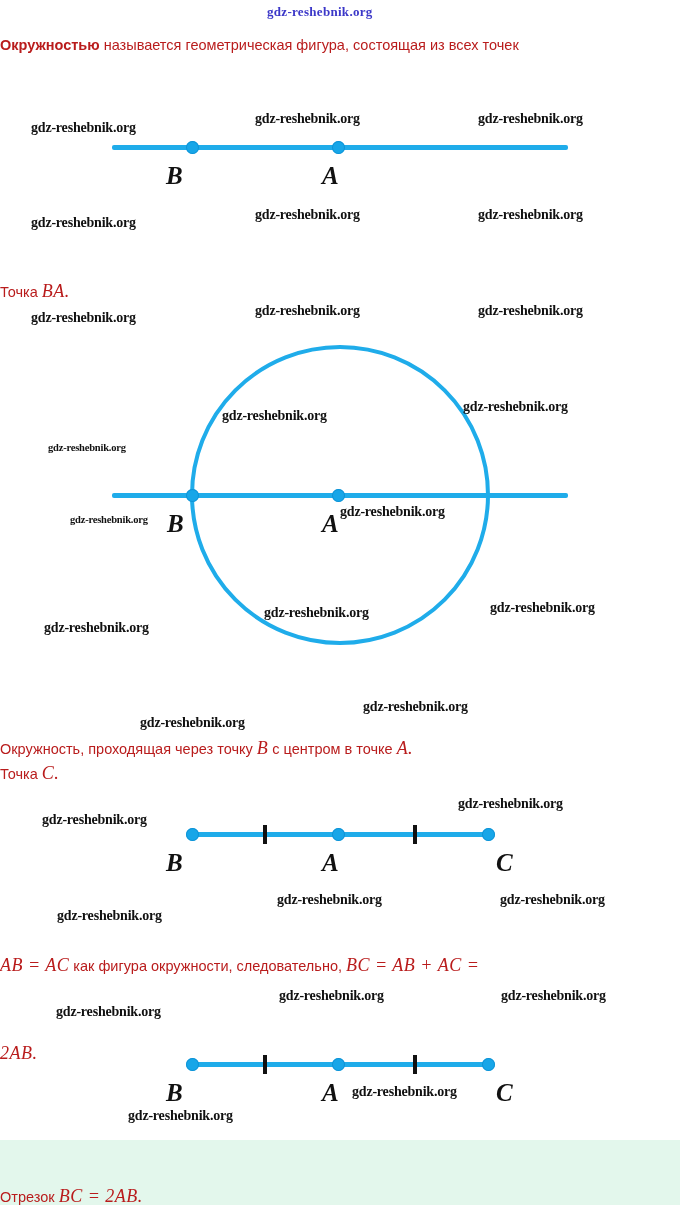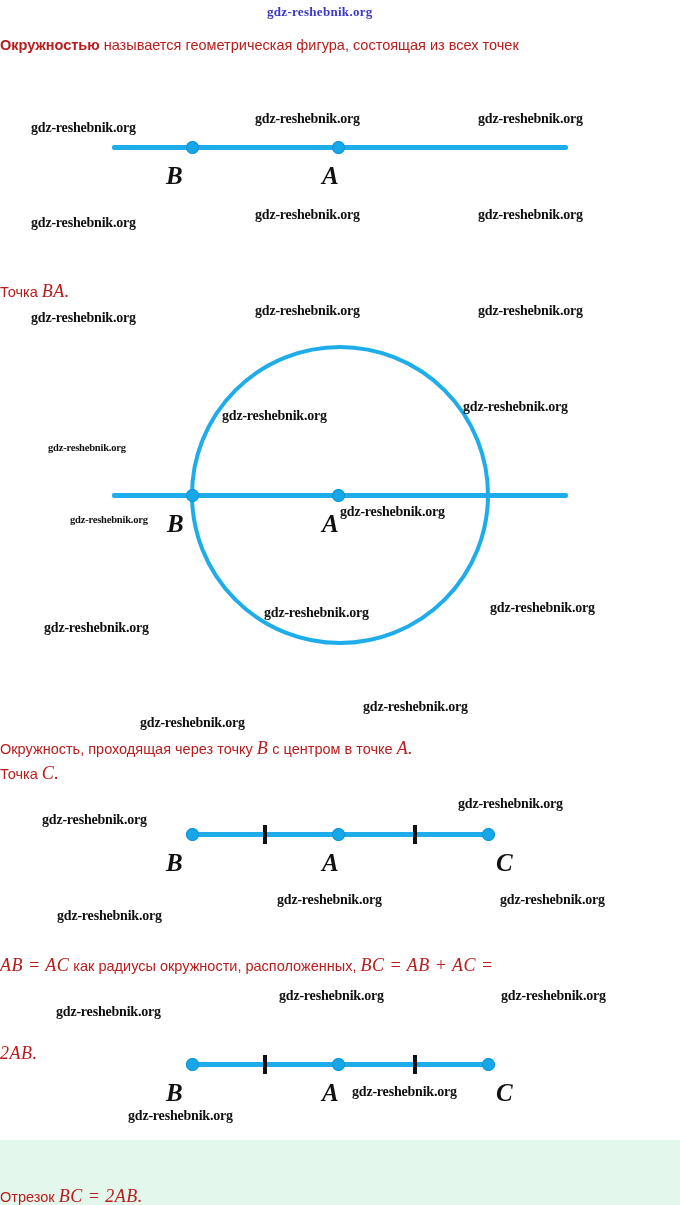--- a/index.html
+++ b/index.html
@@ -153,21 +153,21 @@
     <div class="dot" style="left:332px; top:828px;"></div>
     <div class="dot" style="left:482px; top:828px;"></div>
     <div class="tick" style="left:263px; top:825px;"></div>
     <div class="tick" style="left:413px; top:825px;"></div>
     <div class="ptlabel" style="left:166px; top:850px;">B</div>
     <div class="ptlabel" style="left:322px; top:850px;">A</div>
     <div class="ptlabel" style="left:496px; top:850px;">C</div>
   </div>
 
   <div class="para" style="left:0px; top:955px;">
-    <span class="mth-up">AB = AC</span><span> как радиусы окружности, расположенных, </span><span class="mth-up">BC = AB + AC =</span>
+    <span class="mth-up">AB = AC</span><span> как фигура окружности, следовательно, </span><span class="mth-up">BC = AB + AC =</span>
   </div>
   <div class="para mth-up" style="left:0px; top:1043px;">2AB.</div>
 
   <div class="fig">
     <div class="line" style="left:192px; top:1062px; width:296px;"></div>
     <div class="dot" style="left:186px; top:1058px;"></div>
     <div class="dot" style="left:332px; top:1058px;"></div>
     <div class="dot" style="left:482px; top:1058px;"></div>
     <div class="tick" style="left:263px; top:1055px;"></div>
     <div class="tick" style="left:413px; top:1055px;"></div>

